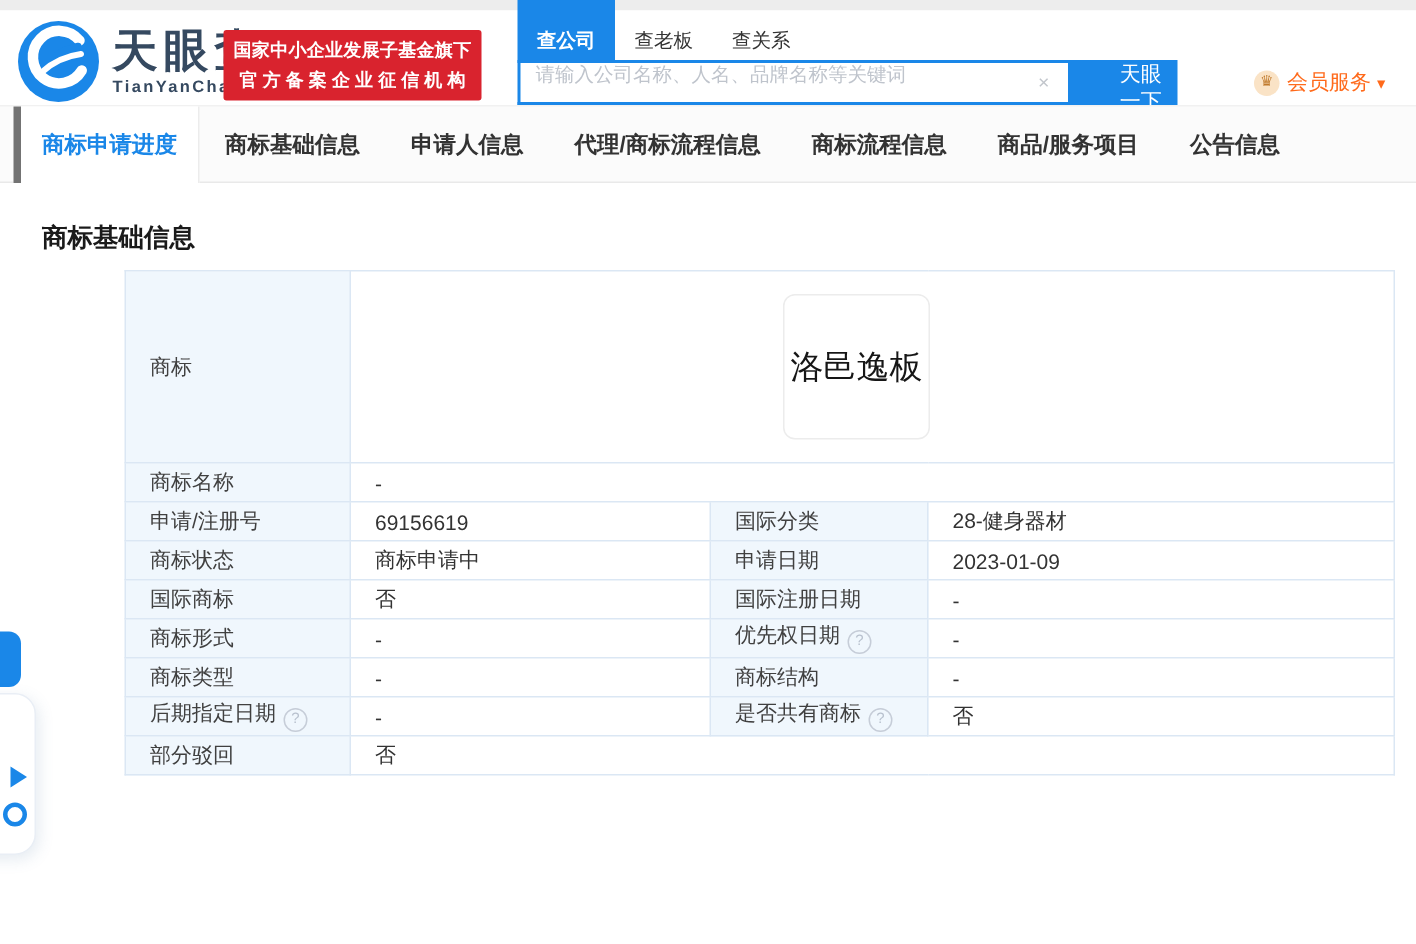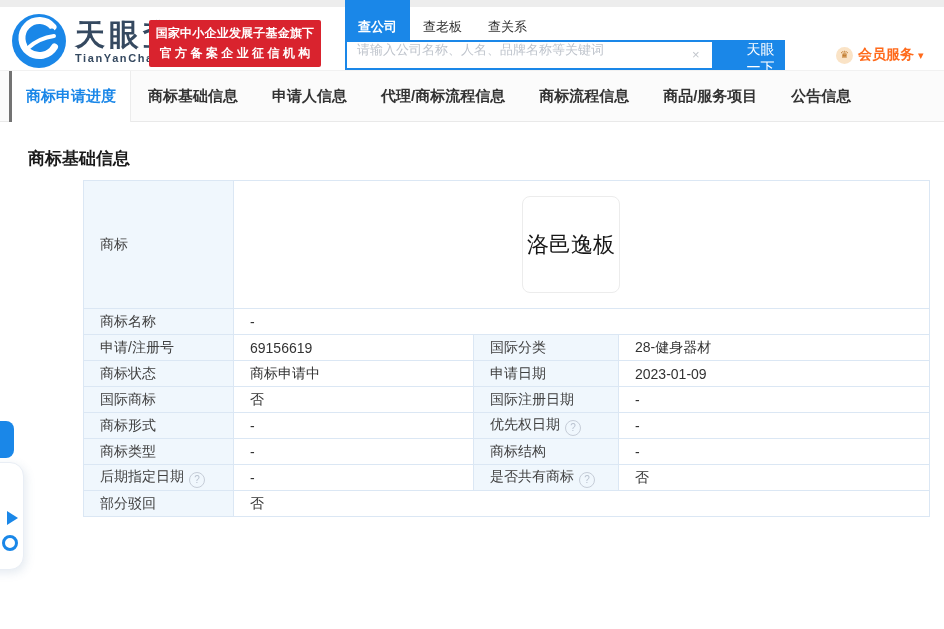--- a/index.html
+++ b/index.html
@@ -37,32 +37,32 @@
   .clear-x{position:absolute;left:692px;top:40px;font-size:13px;color:#c2c6cc;cursor:pointer;}
   .search-btn{
     position:absolute;left:712px;top:33px;width:73px;height:30px;background:#1a87e8;border:none;
     color:#fff;font-size:14px;cursor:pointer;font-family:"Liberation Sans","DejaVu Sans",sans-serif;padding-left:30px;
   }
   .vip{position:absolute;left:836px;top:39px;display:flex;align-items:center;cursor:pointer;}
   .crown-badge{
     width:17px;height:17px;border-radius:50%;background:#fae3c6;color:#c07a2c;
     display:flex;align-items:center;justify-content:center;font-size:10px;line-height:10px;
   }
-  .vip-label{margin-left:5px;color:#ff6a1b;font-size:14px;font-weight:bold;}
+  .vip-label{margin-left:5px;color:#ff6a1b;font-size:14px;font-weight:normal;}
   .vip-caret{margin-left:4px;color:#ff6a1b;font-size:11px;}
   
   .nav{
     position:absolute;left:0;top:70px;width:944px;height:52px;background:#fbfbfb;
     border-top:1px solid #f1f1f1;border-bottom:1px solid #e9e9e9;box-sizing:border-box;
     display:flex;align-items:stretch;font-size:15px;font-weight:bold;color:#333;
   }
   .ntab{display:flex;align-items:center;padding:0 17px;cursor:pointer;white-space:nowrap;}
   .ntab.active{
     margin-left:9px;padding:0 14px;background:#fff;color:#1a87e8;
-    border-left:3px solid #737373;border-right:1px solid #ececec;margin-bottom:-1px;
+    border-left:5px solid #737373;border-right:1px solid #ececec;margin-bottom:-1px;
   }
   
   .section-title{position:absolute;left:28px;top:147px;font-size:17px;font-weight:bold;color:#1a1a1a;}
   table.info{
     position:absolute;left:83px;top:180px;width:846px;border-collapse:collapse;table-layout:fixed;
     font-size:14px;color:#333;
   }
   table.info td{border:1px solid #dbe7f4;padding:0 0 0 16px;}
   td.lbl{background:#f0f7fd;color:#404040;}
   tr.r{height:26px;margin-top:20px;}

